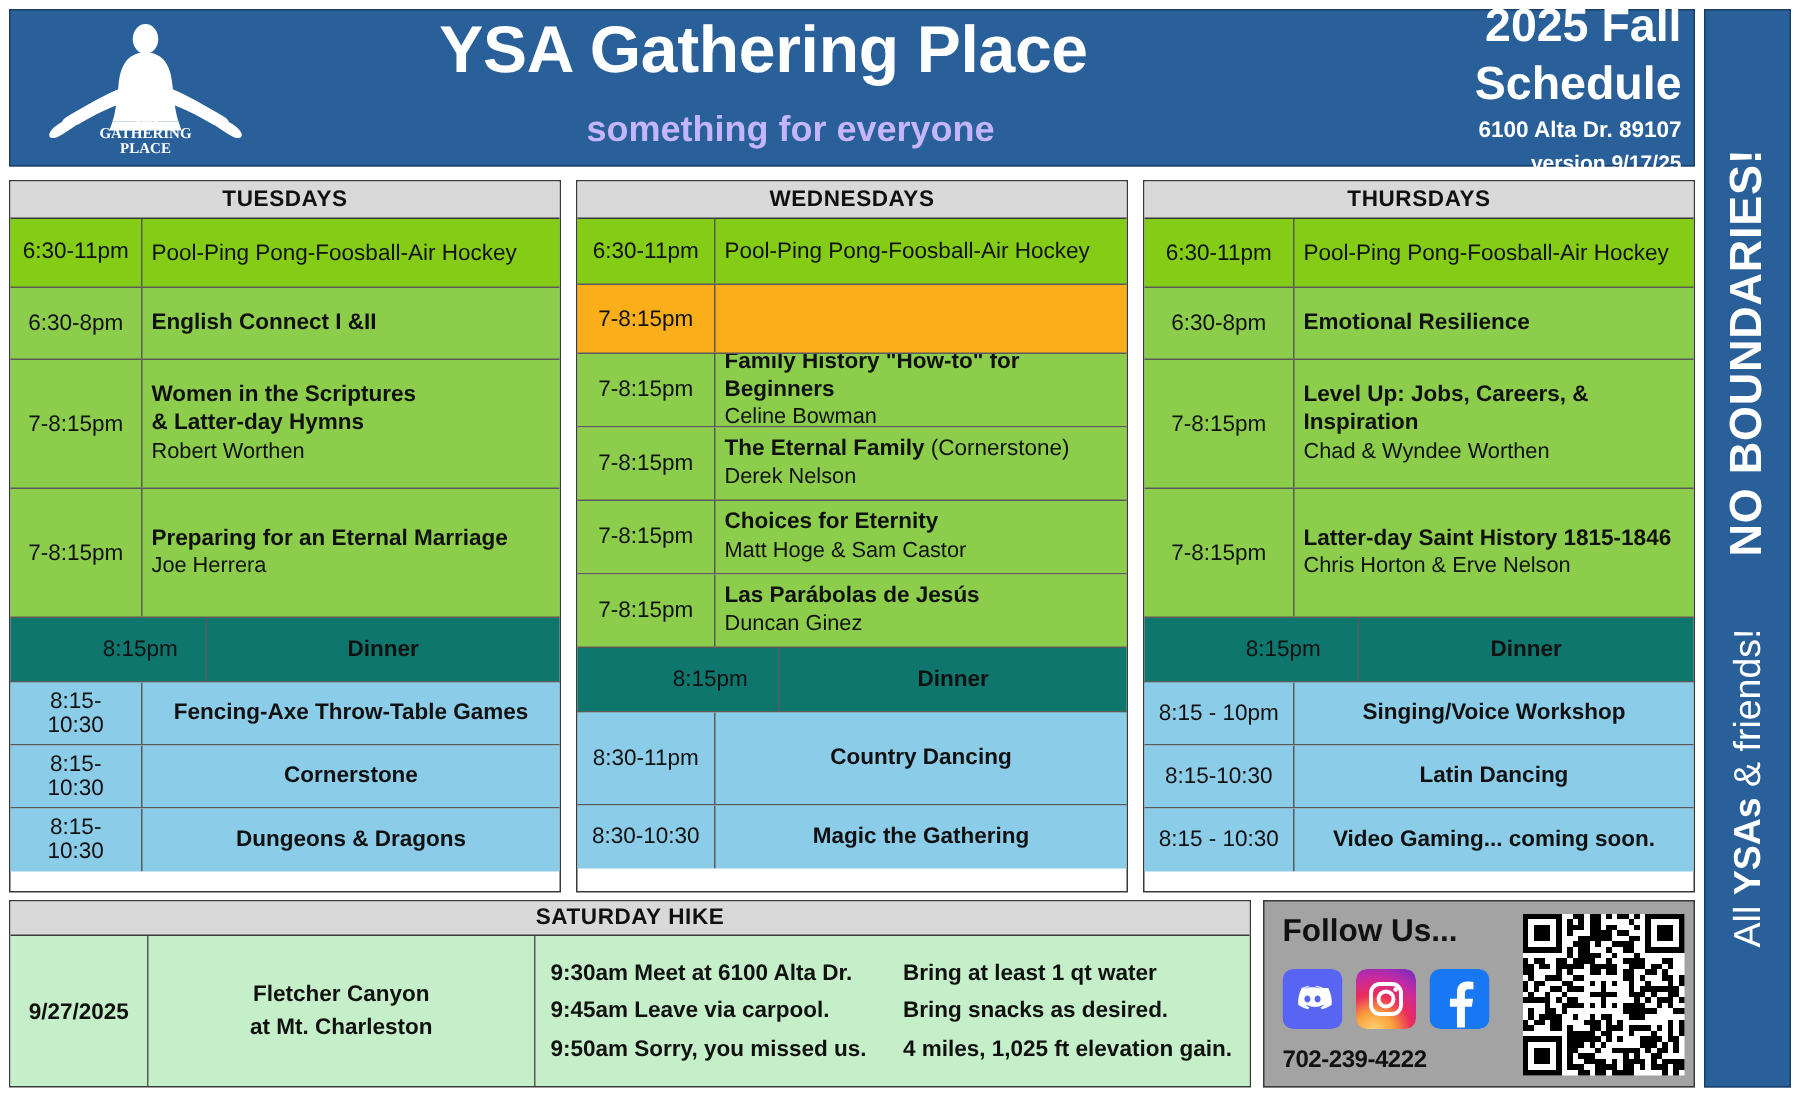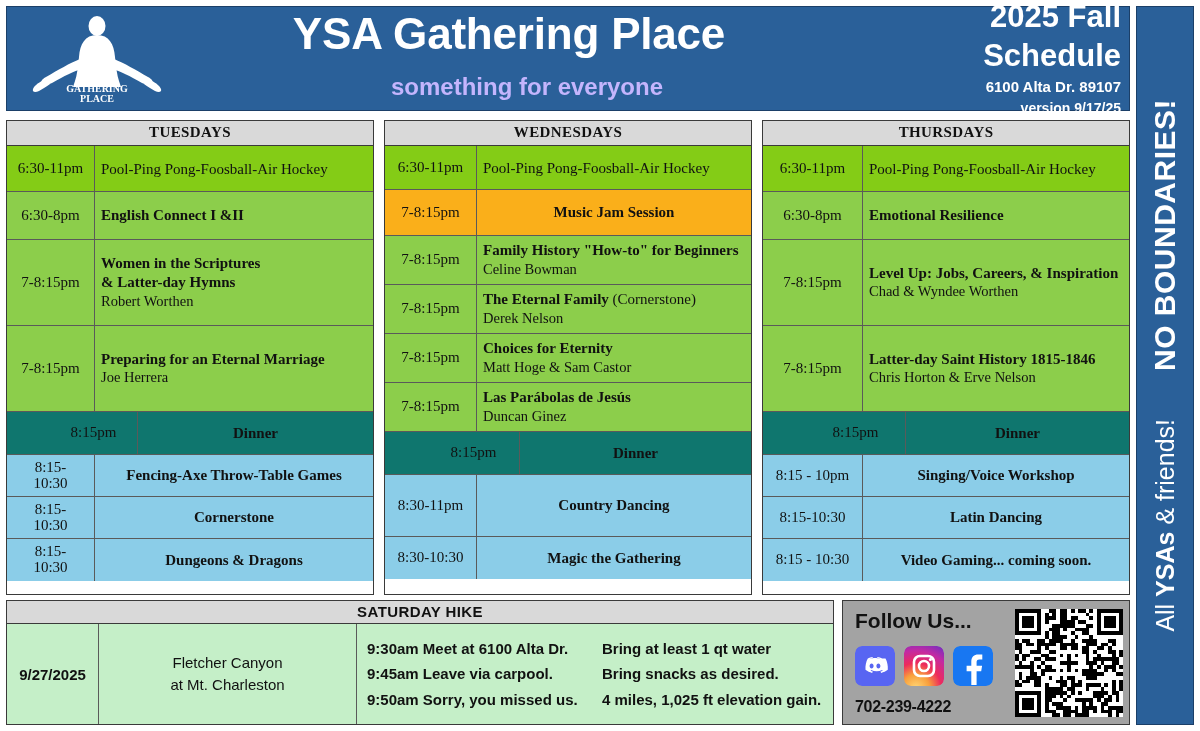--- a/index.html
+++ b/index.html
@@ -124,21 +124,20 @@
 
   
   .columns {
     position: absolute;
     left: 6px;
     top: 120px;
     width: 1124px;
     height: 475px;
     display: flex;
     gap: 10px;
-    font-family: Liberation Serif, serif;
   }
   .daycol {
     flex: 1 1 0;
     display: flex;
     flex-direction: column;
     border: 1px solid #3a3a3a;
     box-sizing: border-box;
     background: #ffffff;
   }
   .day-head {
@@ -250,21 +249,21 @@
     box-sizing: border-box;
   }
   .hike-place {
     width: 258px;
     flex: none;
     display: flex;
     flex-direction: column;
     align-items: center;
     justify-content: center;
     font-size: 15px;
-    font-weight: normal;
+    font-weight: bold;
     line-height: 1.45;
     border-right: 1px solid #5a5a5a;
     box-sizing: border-box;
   }
   .hike-detail {
     flex: 1 1 auto;
     display: flex;
     flex-direction: column;
     justify-content: center;
     padding: 0 0 0 10px;
@@ -399,23 +398,20 @@
         <div class="day-head">WEDNESDAYS</div>
         <div class="rows">
           <div class="row c-lblue" style="height: 44px;">
             <div class="time">6:30-11pm</div>
             <div class="body">
               <div class="plain">Pool-Ping Pong-Foosball-Air Hockey</div>
             </div>
           </div>
           <div class="row c-orange" style="height: 46px;">
             <div class="time">7-8:15pm</div>
-            <div class="body">
-              <div class="ttl center">Music Jam Session</div>
-            </div>
           </div>
           <div class="row c-green" style="height: 49px;">
             <div class="time">7-8:15pm</div>
             <div class="body">
               <div class="ttl">Family History "How-to" for Beginners</div>
               <div class="pres">Celine Bowman</div>
             </div>
           </div>
           <div class="row c-green" style="height: 49px;">
             <div class="time">7-8:15pm</div>

